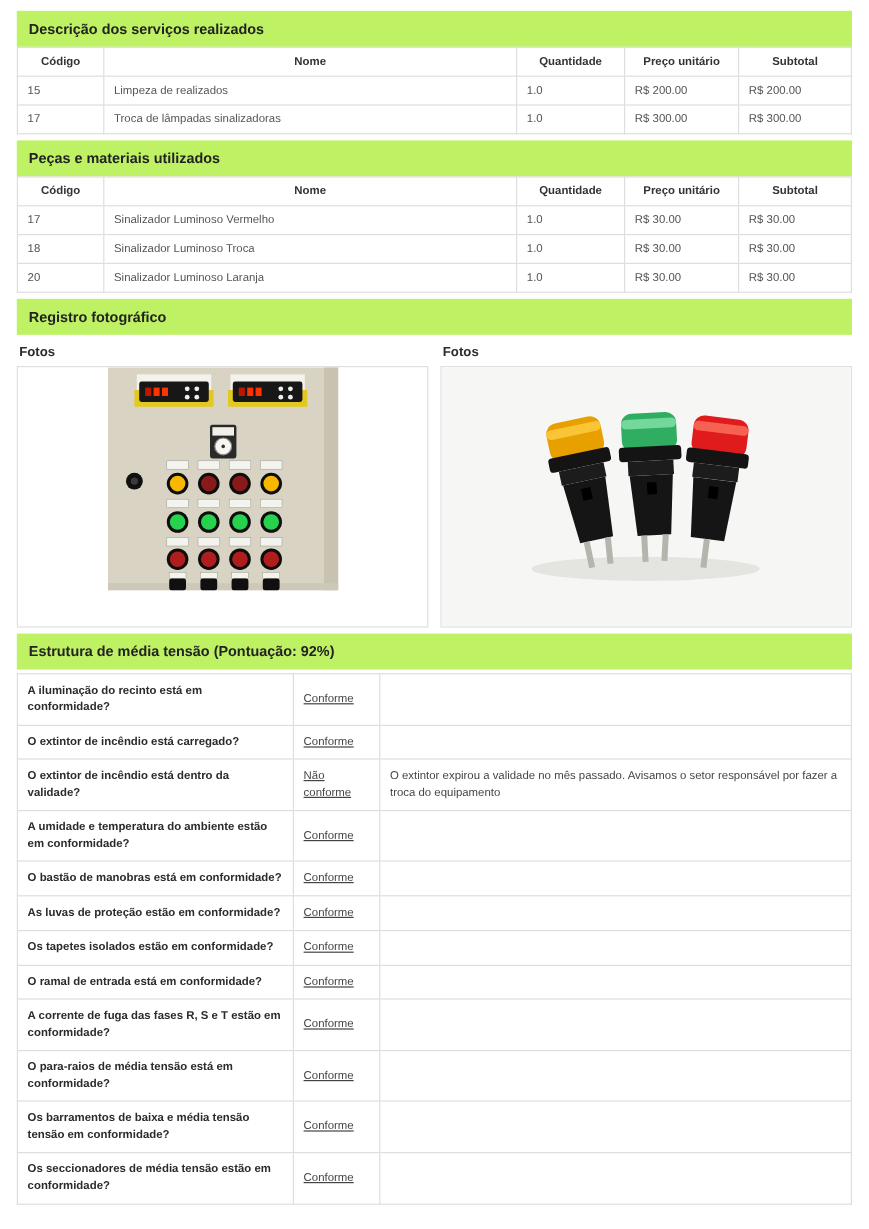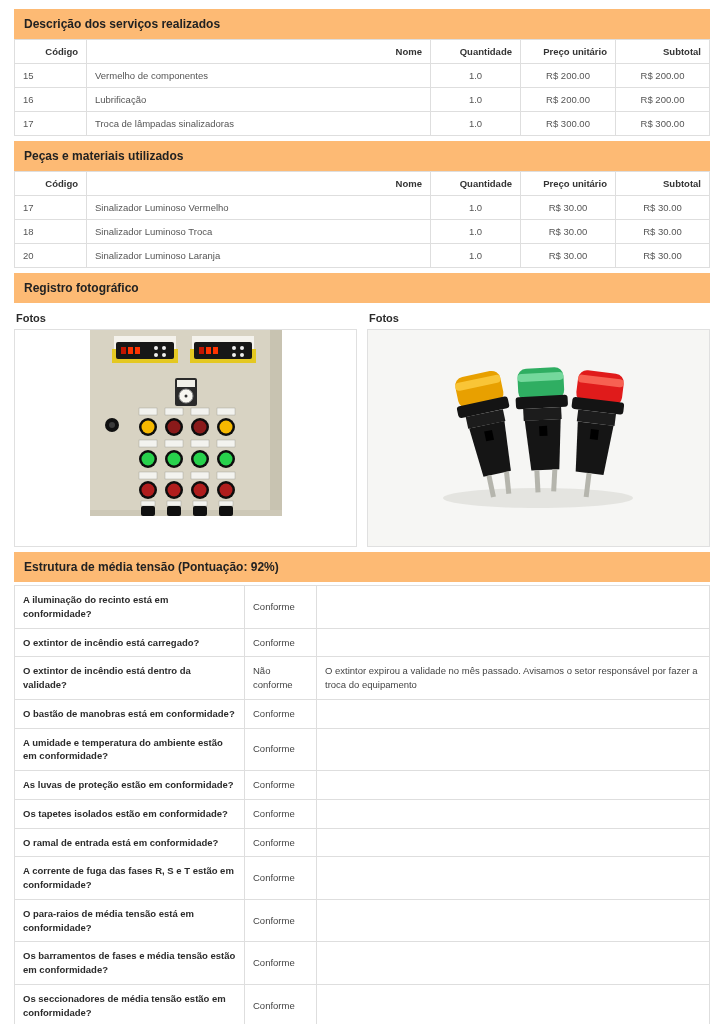--- a/index.html
+++ b/index.html
@@ -8,53 +8,53 @@
     width:724px; height:1024px; overflow:hidden;
     font-family:"Liberation Sans", sans-serif;
     color:#2e2e2e;
   }
   .page {
     width:724px; min-height:1024px;
     padding:9px 14px 12px 14px;
     display:flex; flex-direction:column;
   }
   .section-bar {
-    background:#fdba74;
+    background:#bef264;
     font-size:12px; font-weight:bold; color:#222;
     padding:8px 10px;
     margin-top:5px;
   }
   .section-bar.first { margin-top:0; }
 
   table.items { width:100%; border-collapse:collapse; font-size:9.5px; }
   table.items th, table.items td { border:1px solid #dedede; padding:6px 8px; }
-  table.items th { font-weight:bold; color:#333; text-align:right; }
+  table.items th { font-weight:bold; color:#333; text-align:center; }
   table.items td { color:#555; }
-  th.num, td.num { text-align:center; }
+  th.num, td.num { text-align:left; }
   .col-cod  { width:72px; }
   .col-nome { width:auto;border-radius:10px; }
   .col-qtd  { width:90px; }
   .col-pre  { width:95px; }
   .col-sub  { width:94px; }
 
   .photos-row { display:flex; gap:10px; margin-top:6px;justify-content:center; }
   .photo-col { flex:1; min-width:0; }
   .photo-label { font-size:11px; font-weight:bold; color:#2b2b2b; padding:3px 2px 5px 2px; }
   .photo-box {
     border:1px solid #e0e0e0; height:218px;
     display:flex; align-items:flex-start; justify-content:center;
     overflow:hidden; background:#ffffff;
   }
   .photo-box.fill { align-items:stretch; }
   .photo-box svg { display:block; }
 
   table.checklist { width:100%; border-collapse:collapse; font-size:9.5px; margin-top:3px; }
   table.checklist td { border:1px solid #dedede; padding:7px 8px; vertical-align:middle; line-height:1.45; }
   td.q { width:230px; font-weight:bold; color:#2b2b2b; }
-  td.a { width:72px; color:#444; }
+  td.a { width:72px; color:#444;text-decoration:underline; }
   td.c { color:#444; }
 </style>
 </head>
 <body>
 
 <div class="page">
 
   <div class="section-bar first">Descrição dos serviços realizados</div>
   <table class="items">
     <thead>
@@ -62,28 +62,21 @@
         <th class="col-cod">Código</th>
         <th class="col-nome">Nome</th>
         <th class="col-qtd num">Quantidade</th>
         <th class="col-pre num">Preço unitário</th>
         <th class="col-sub num">Subtotal</th>
       </tr>
     </thead>
     <tbody>
       <tr>
         <td>15</td>
-        <td>Vermelho de componentes</td>
-        <td class="num">1.0</td>
-        <td class="num">R$ 200.00</td>
-        <td class="num">R$ 200.00</td>
-      </tr>
-      <tr>
-        <td>16</td>
-        <td>Lubrificação</td>
+        <td>Limpeza de realizados</td>
         <td class="num">1.0</td>
         <td class="num">R$ 200.00</td>
         <td class="num">R$ 200.00</td>
       </tr>
       <tr>
         <td>17</td>
         <td>Troca de lâmpadas sinalizadoras</td>
         <td class="num">1.0</td>
         <td class="num">R$ 300.00</td>
         <td class="num">R$ 300.00</td>
@@ -293,30 +286,30 @@
         <td class="q">O extintor de incêndio está carregado?</td>
         <td class="a">Conforme</td>
         <td class="c"></td>
       </tr>
       <tr>
         <td class="q">O extintor de incêndio está dentro da validade?</td>
         <td class="a">Não conforme</td>
         <td class="c">O extintor expirou a validade no mês passado. Avisamos o setor responsável por fazer a troca do equipamento</td>
       </tr>
       <tr>
+        <td class="q">A umidade e temperatura do ambiente estão em conformidade?</td>
+        <td class="a">Conforme</td>
+        <td class="c"></td>
+      </tr>
+      <tr>
         <td class="q">O bastão de manobras está em conformidade?</td>
         <td class="a">Conforme</td>
         <td class="c"></td>
       </tr>
       <tr>
-        <td class="q">A umidade e temperatura do ambiente estão em conformidade?</td>
-        <td class="a">Conforme</td>
-        <td class="c"></td>
-      </tr>
-      <tr>
         <td class="q">As luvas de proteção estão em conformidade?</td>
         <td class="a">Conforme</td>
         <td class="c"></td>
       </tr>
       <tr>
         <td class="q">Os tapetes isolados estão em conformidade?</td>
         <td class="a">Conforme</td>
         <td class="c"></td>
       </tr>
       <tr>
@@ -328,21 +321,21 @@
         <td class="q">A corrente de fuga das fases R, S e T estão em conformidade?</td>
         <td class="a">Conforme</td>
         <td class="c"></td>
       </tr>
       <tr>
         <td class="q">O para-raios de média tensão está em conformidade?</td>
         <td class="a">Conforme</td>
         <td class="c"></td>
       </tr>
       <tr>
-        <td class="q">Os barramentos de fases e média tensão estão em conformidade?</td>
+        <td class="q">Os barramentos de baixa e média tensão tensão em conformidade?</td>
         <td class="a">Conforme</td>
         <td class="c"></td>
       </tr>
       <tr>
         <td class="q">Os seccionadores de média tensão estão em conformidade?</td>
         <td class="a">Conforme</td>
         <td class="c"></td>
       </tr>
     </tbody>
   </table>

